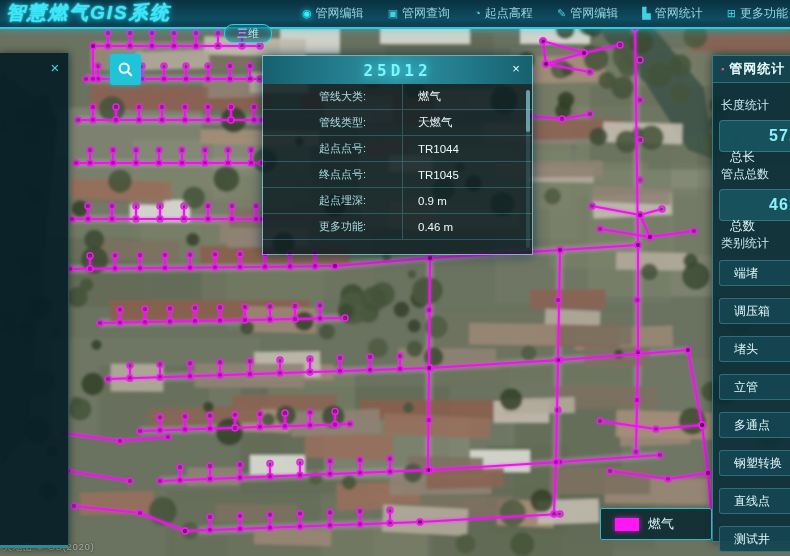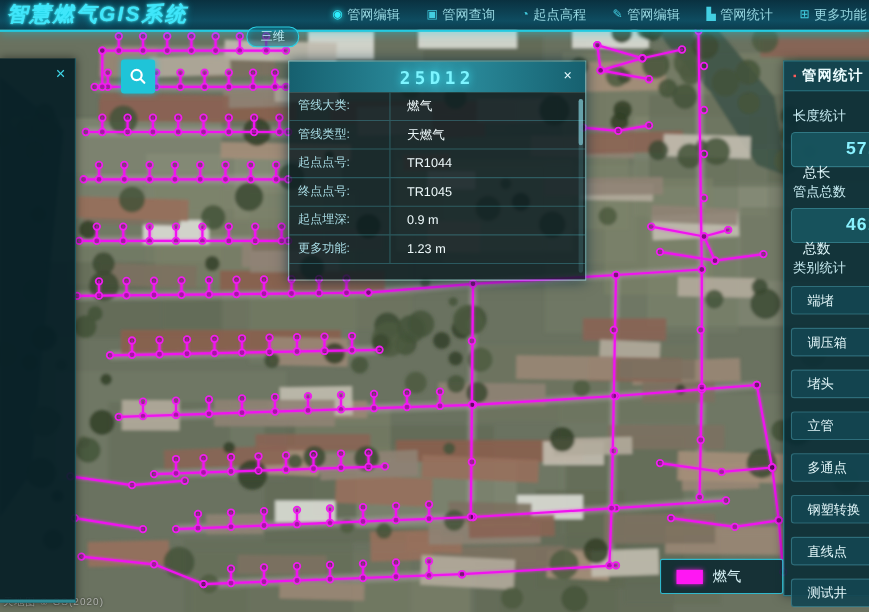--- a/index.html
+++ b/index.html
@@ -37,21 +37,21 @@
          border:1px solid rgba(120,230,245,.55);box-shadow:0 0 12px rgba(0,40,60,.7);}
   .popup-header{height:28px;background:linear-gradient(90deg,#16606f 0%,#2e93a4 50%,#16606f 100%);
                 display:flex;align-items:center;justify-content:center;position:relative;}
   .popup-title{font-family:"DejaVu Sans Mono",monospace;font-weight:bold;font-size:16px;letter-spacing:4px;
                color:#7df5ff;text-shadow:0 0 8px rgba(60,240,255,.95);}
   .popup-close{position:absolute;right:8px;top:5px;width:16px;height:16px;line-height:16px;text-align:center;
                color:#e8fbff;font-size:13px;cursor:pointer;}
   .popup-body{height:170px;overflow:hidden;background:rgba(7,25,31,.80);position:relative;}
   .prow{display:flex;height:25px;align-items:center;border-bottom:1px solid rgba(80,200,215,.30);}
   .plabel{width:83px;padding-left:8px;font-size:11px;color:#a9dde6;
-          border-right:1px solid rgba(80,200,215,.30);line-height:25px;}
+          border-right:1px solid rgba(80,200,215,.30);line-height:25px;margin-left:48px;}
   .pvalue{padding-left:15px;font-size:11.5px;color:#eef9fb;}
   .popup-scrollbar{position:absolute;right:2px;top:6px;width:4px;height:158px;background:rgba(120,220,235,.15);border-radius:2px;}
   .popup-scrollthumb{position:absolute;left:0;top:0;width:4px;height:42px;background:rgba(150,235,250,.55);border-radius:2px;cursor:pointer;}
   .popup-arrow{position:absolute;left:50%;top:100%;transform:translateX(-50%);width:0;height:0;
                border-left:12px solid transparent;border-right:12px solid transparent;
                border-top:13px solid #45ced e0;border-top-color:#45cede;}
   
   .stats-panel{position:absolute;left:712px;top:55px;width:190px;height:485px;z-index:5;
                background:rgba(9,44,53,.90);border:1px solid rgba(70,190,210,.55);
                box-shadow:0 0 10px rgba(0,0,0,.5);}
@@ -829,21 +829,21 @@
       <div class="prow">
         <div class="plabel">终点点号:</div>
         <div class="pvalue">TR1045</div>
       </div>
       <div class="prow">
         <div class="plabel">起点埋深:</div>
         <div class="pvalue">0.9 m</div>
       </div>
       <div class="prow">
         <div class="plabel">更多功能:</div>
-        <div class="pvalue">1.23 m</div>
+        <div class="pvalue">0.46 m</div>
       </div>
       <div class="popup-scrollbar">
         <div class="popup-scrollthumb"></div>
       </div>
     </div>
     <div class="popup-arrow"></div>
   </div>
 
   <div class="stats-panel">
     <div class="sp-header">

